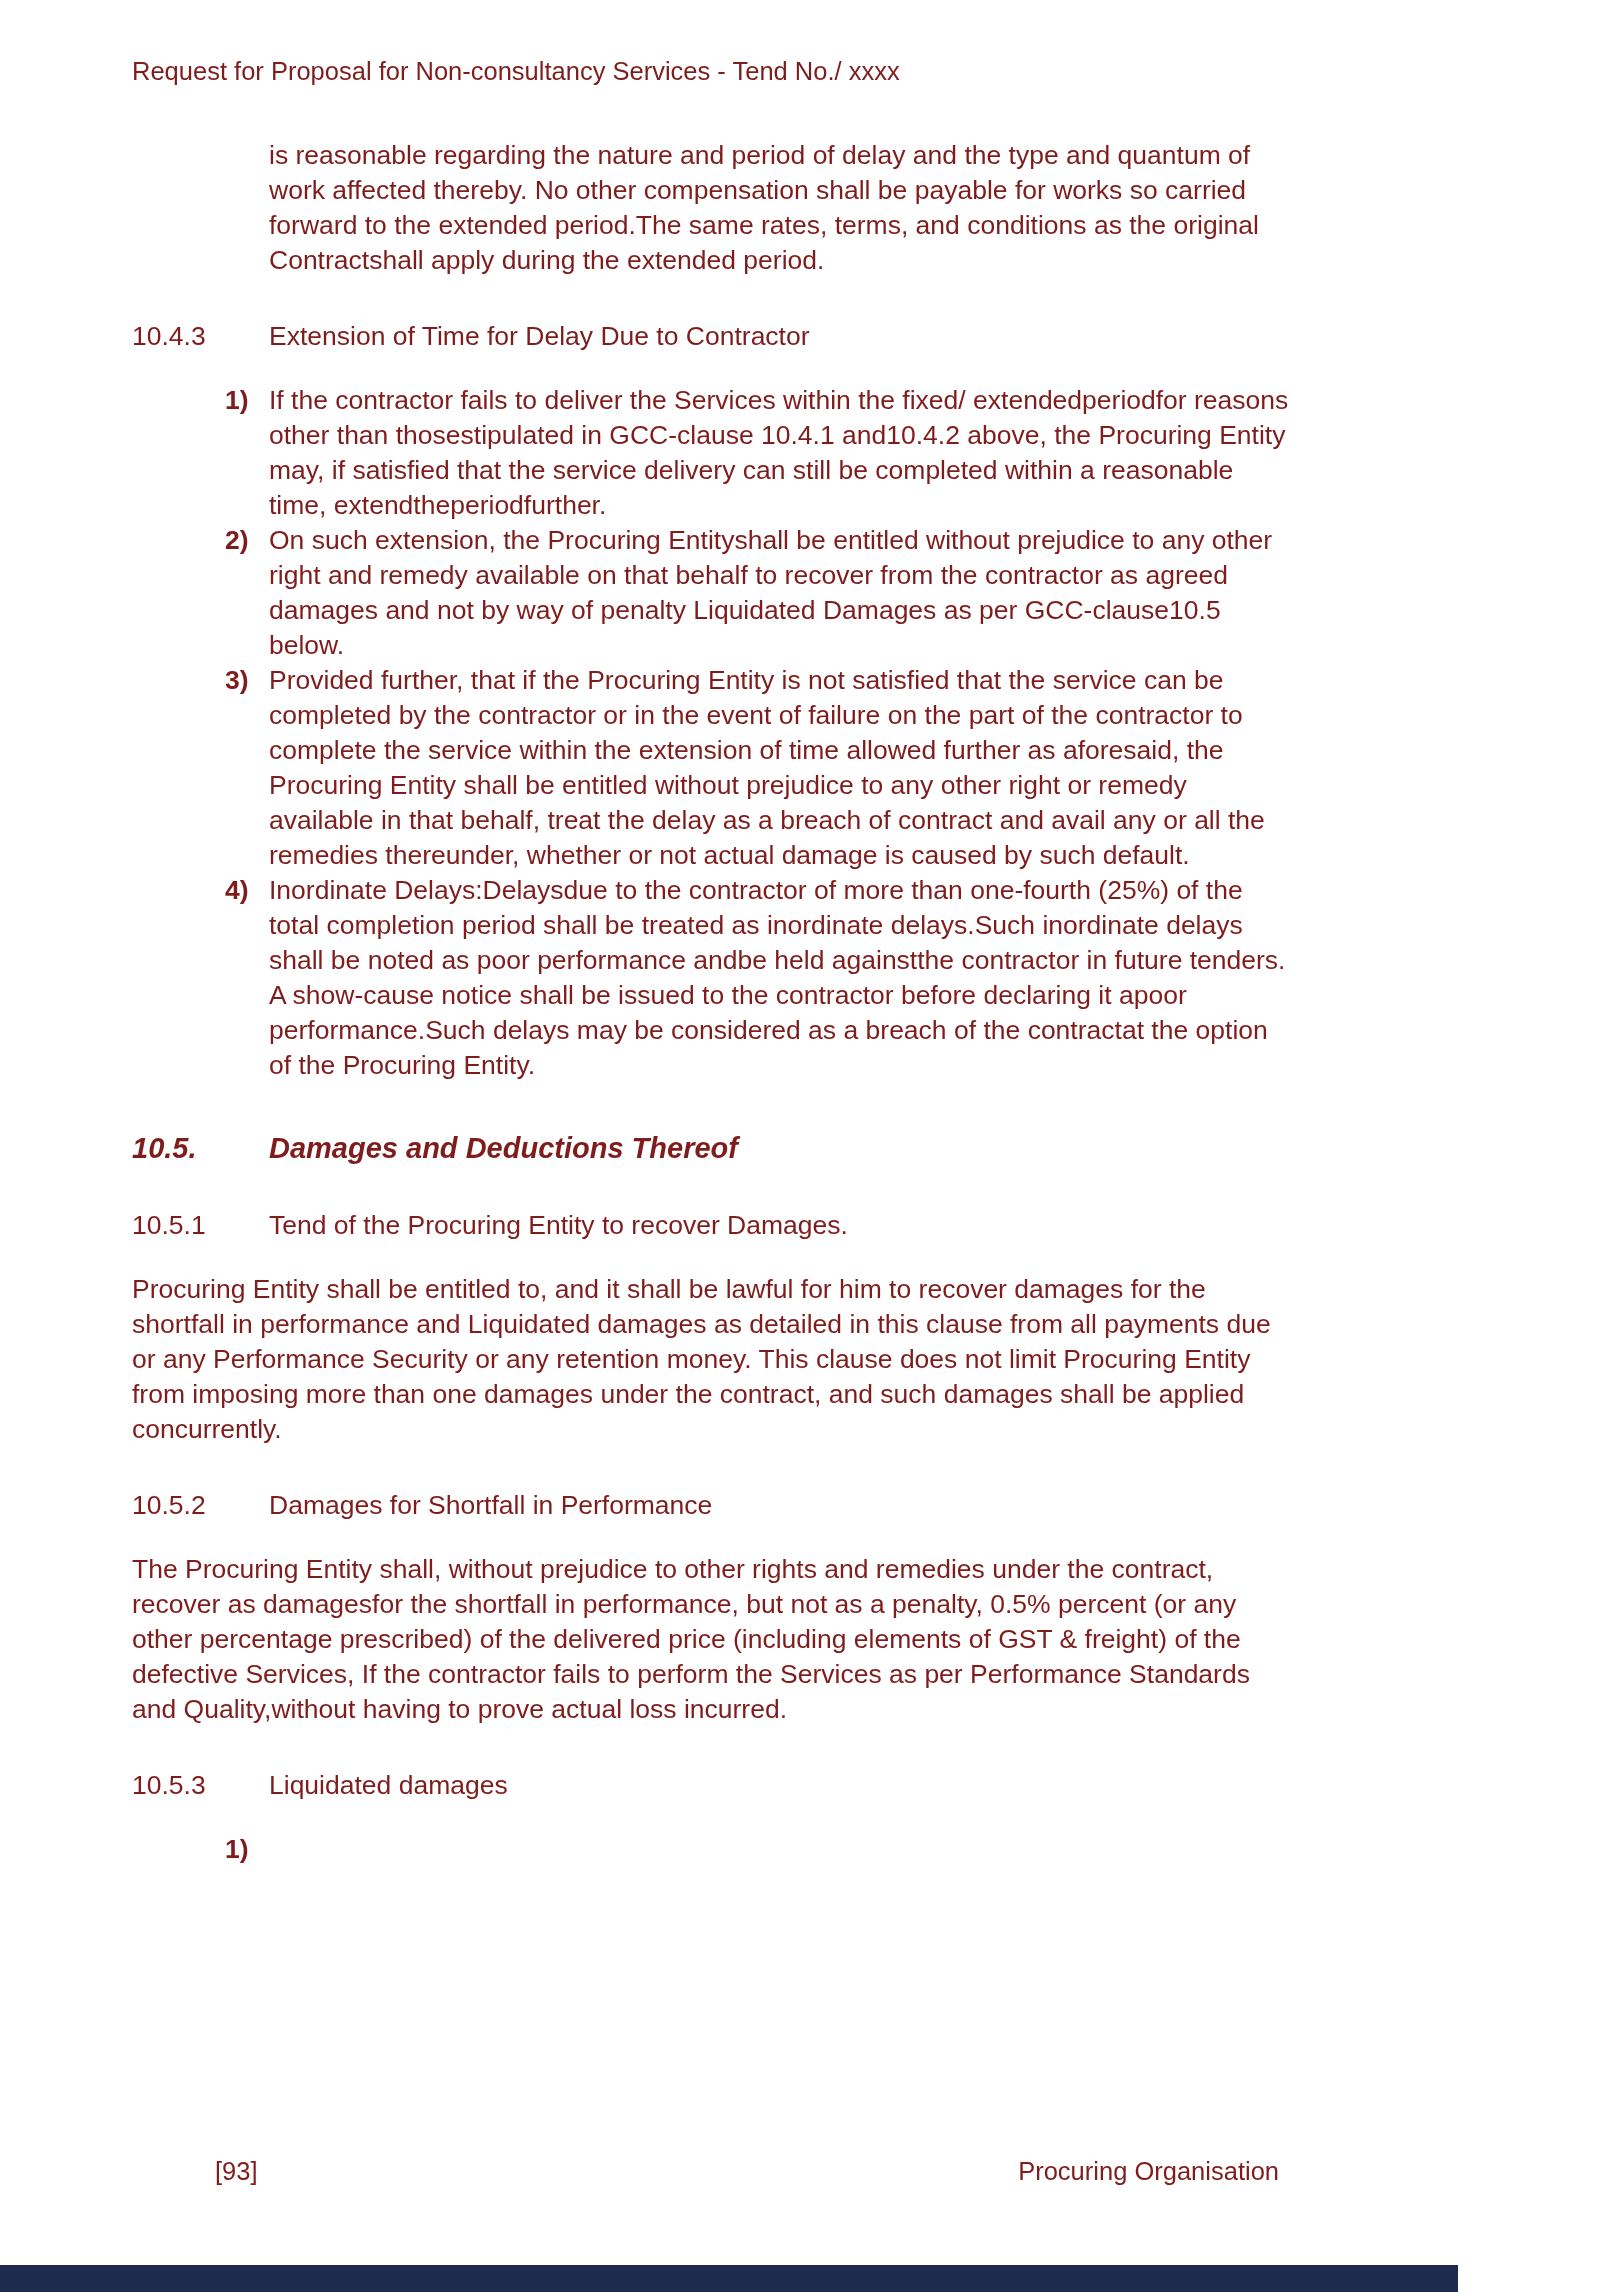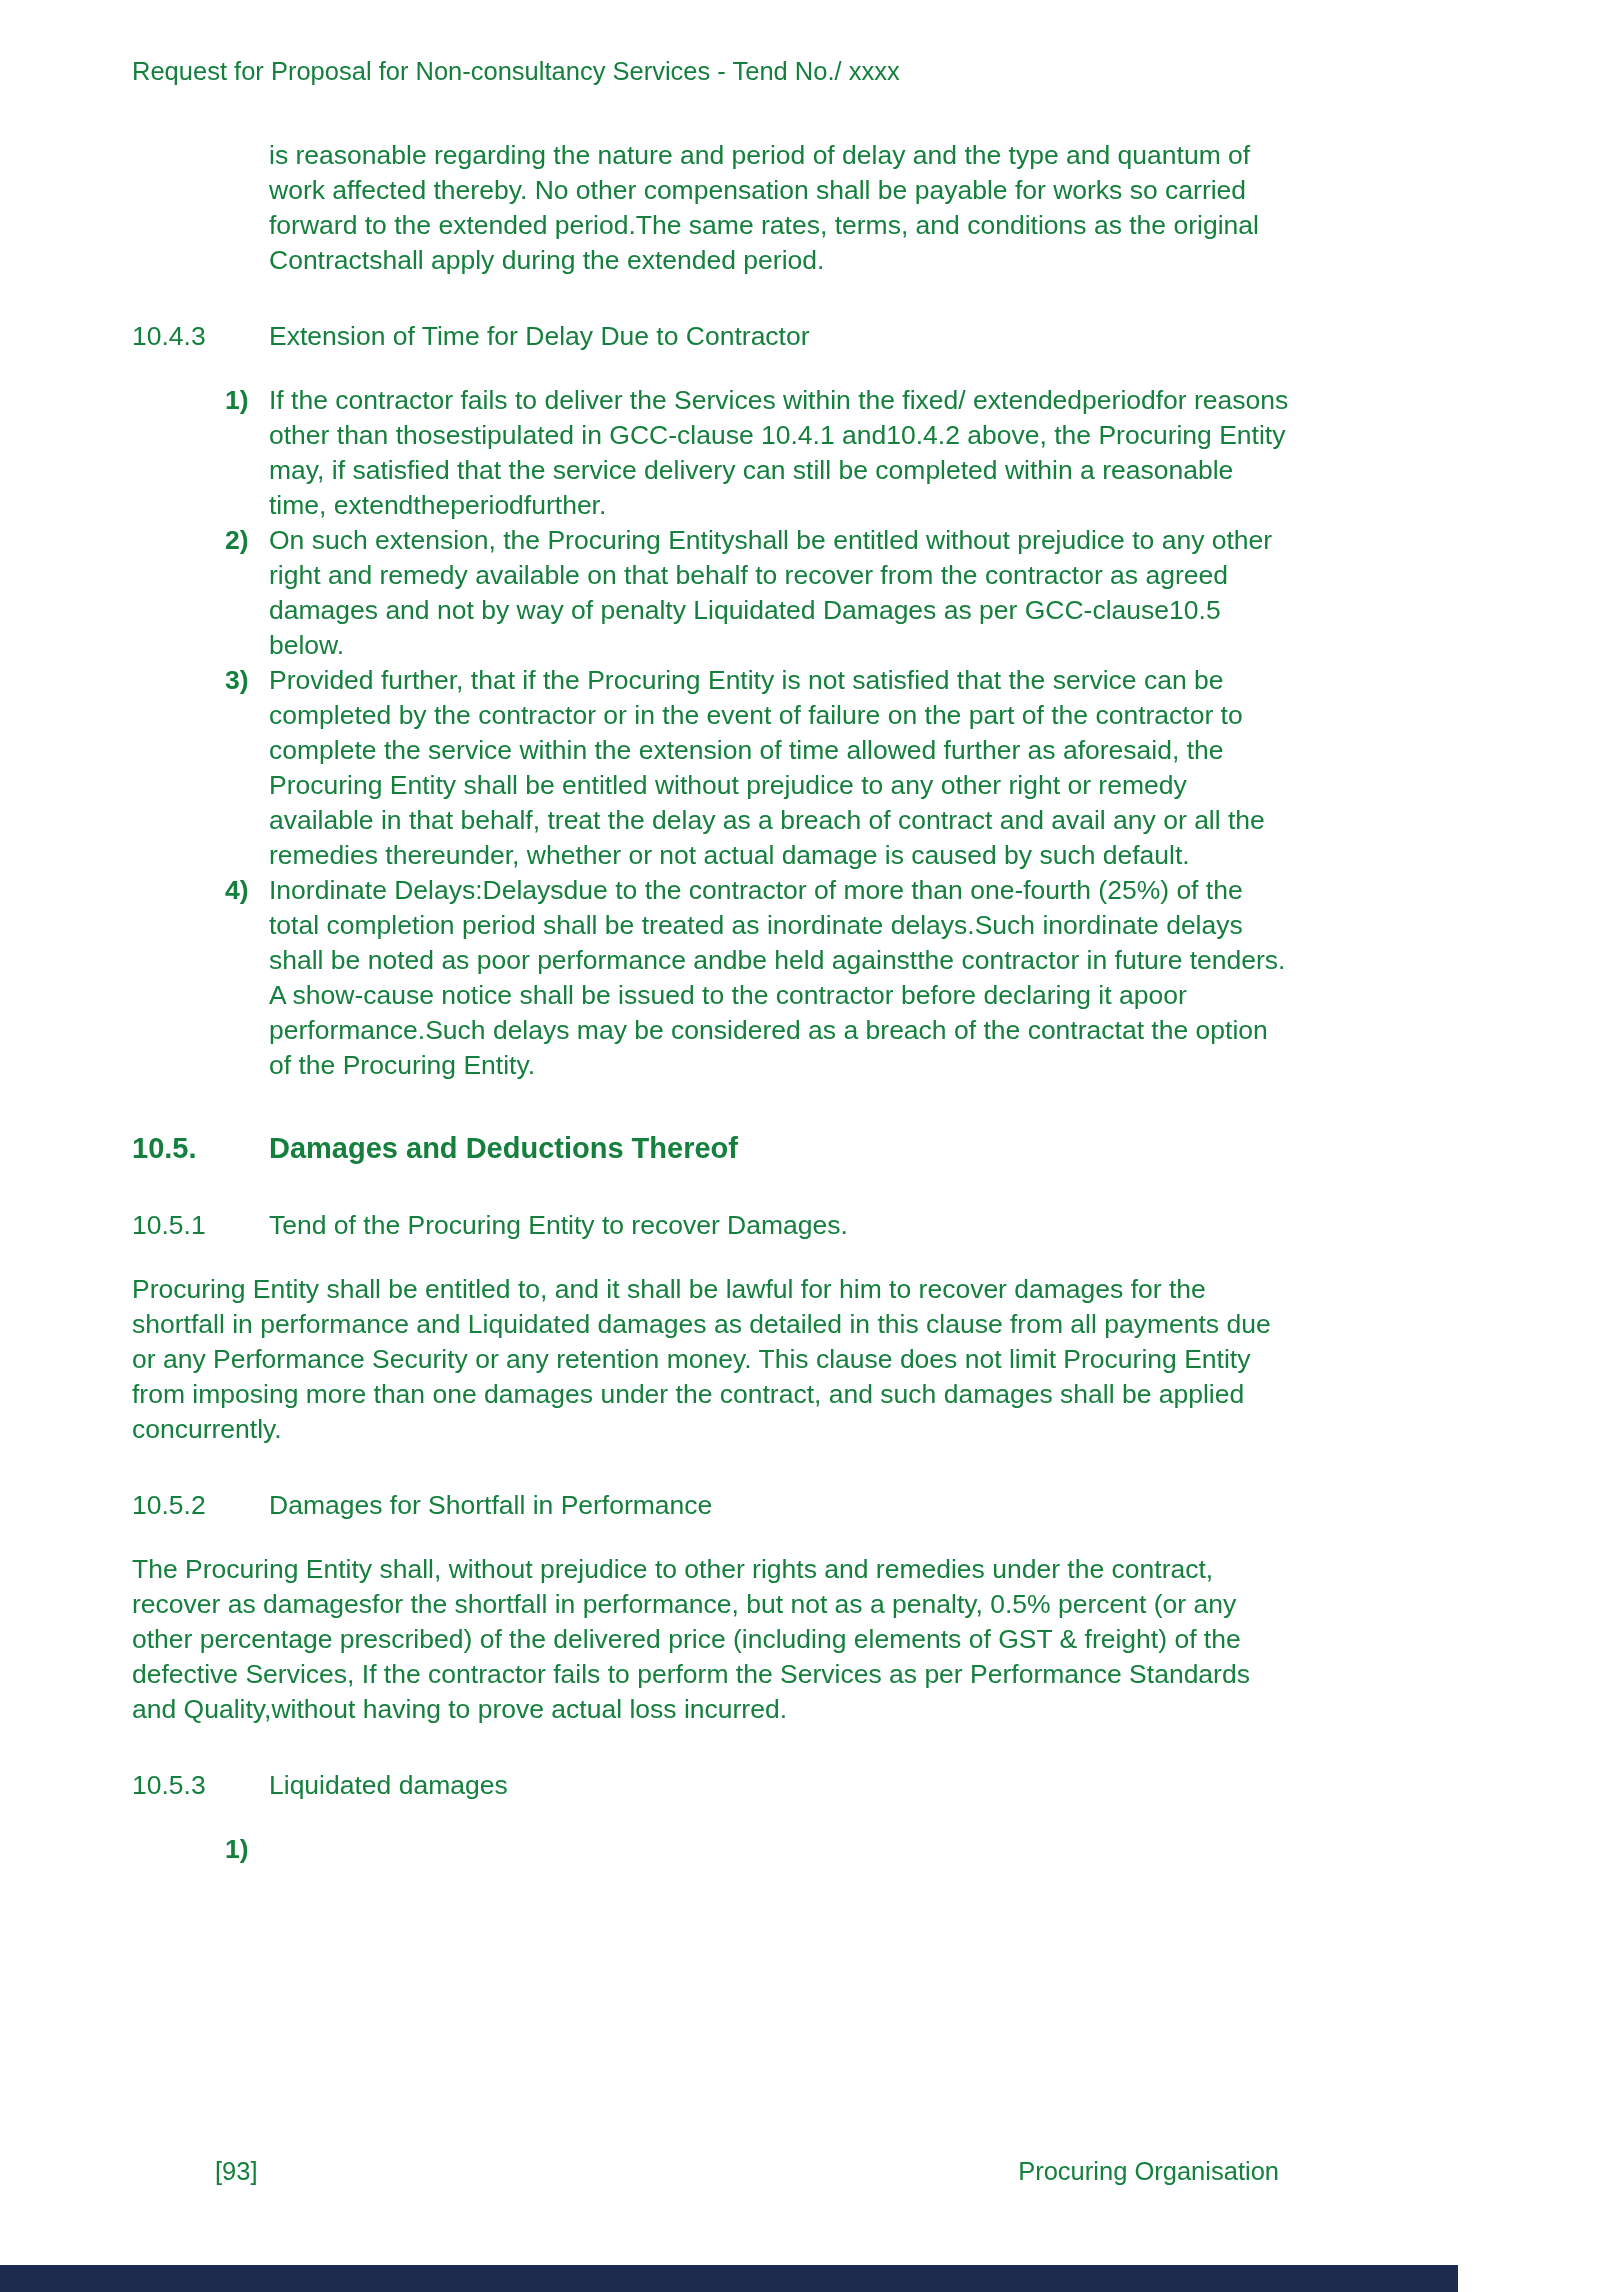--- a/index.html
+++ b/index.html
@@ -2,21 +2,21 @@
 <html><head>
 <meta charset="utf-8">
 <style>
   * { margin: 0; padding: 0; box-sizing: border-box; }
   html, body { background: #ffffff; }
   .page {
     position: relative;
     width: 1458px;
     height: 2293px;
     background: #ffffff;
-    color: #15803d;
+    color: #7f1d1d;
     font-family: "Liberation Sans", sans-serif;
     font-size: 26.5px;
     line-height: 35px;
     overflow: hidden;
     padding: 54px 165px 0 132px;
   }
   .header-line {
     font-size: 25.5px;
     margin-bottom: 49px;
   }
@@ -32,20 +32,21 @@
   }
   .sub-heading .h-num { width: 137px; flex-shrink: 0; }
 
   .main-heading {
     display: flex;
     font-weight: bold;
     font-size: 29px;
     line-height: 37px;
     margin-top: 47px;
     margin-bottom: 33px;
+    font-style: italic;
   }
   .main-heading .h-num { width: 137px; flex-shrink: 0; }
 
   .num-list { list-style: none; }
   .num-item {
     position: relative;
     padding-left: 137px;
   }
   .num-item .marker {
     position: absolute;

